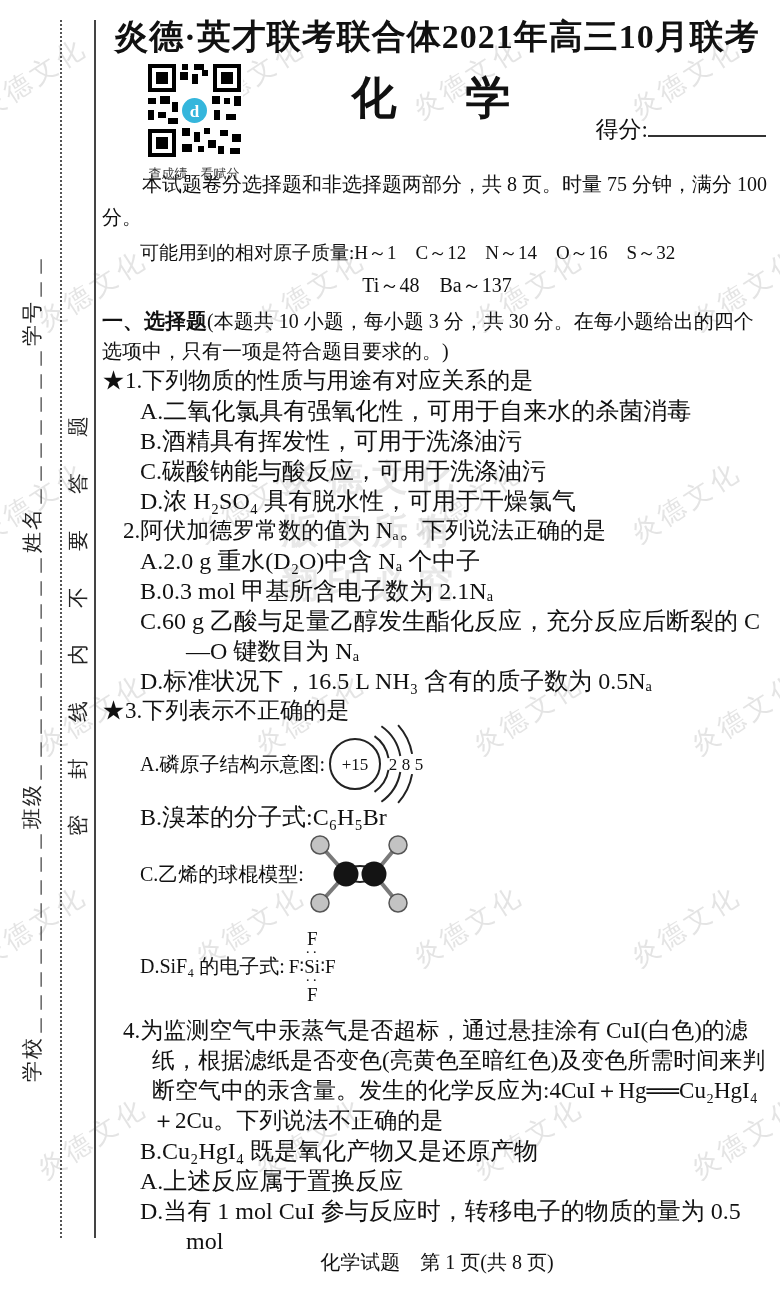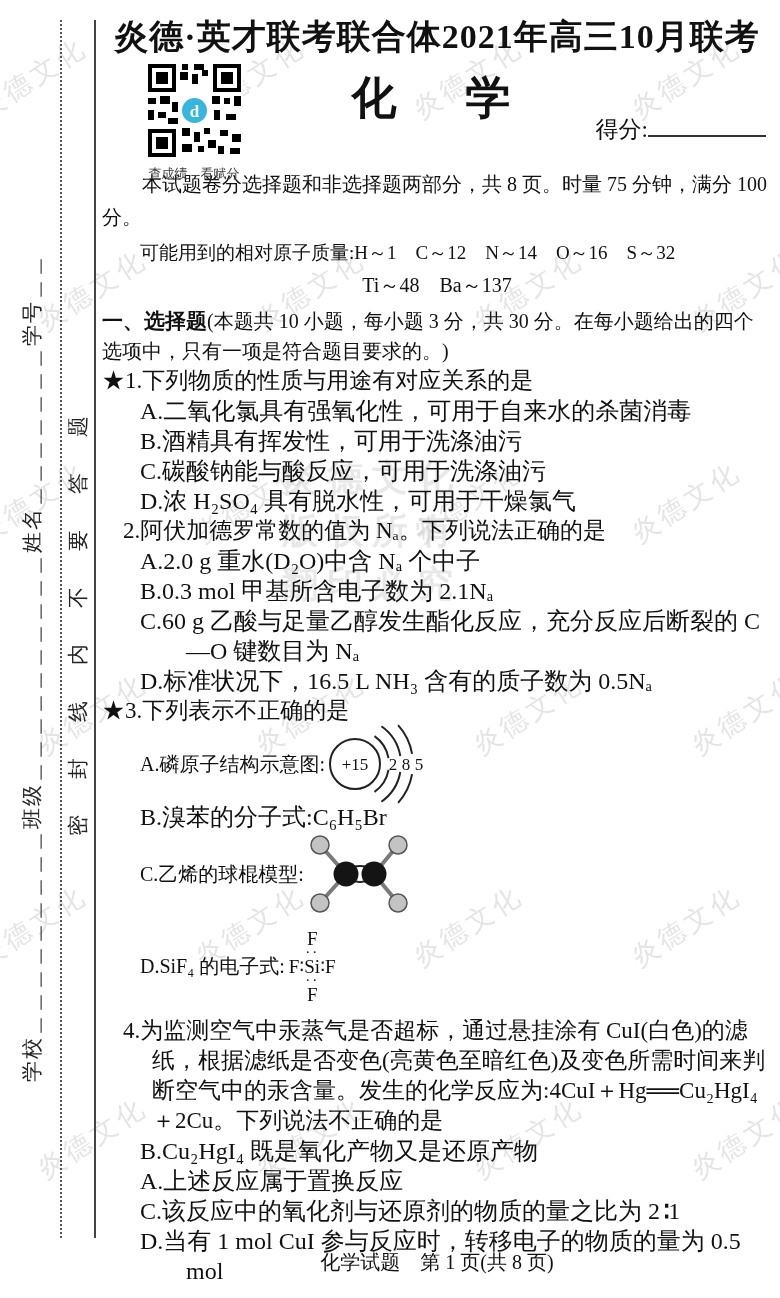--- a/index.html
+++ b/index.html
@@ -226,20 +226,19 @@
         <div class="dots">··</div>
         <div>F∶Si∶F</div>
         <div class="dots">··</div>
         <div>F</div>
       </div>
     </div>
 
     <p class="q-stem pad" style="margin-top:2px;"><span>4.</span><span>为监测空气中汞蒸气是否超标，通过悬挂涂有 CuI(白色)的滤纸，根据滤纸是否变色(亮黄色至暗红色)及变色所需时间来判断空气中的汞含量。发生的化学反应为:4CuI＋Hg══Cu₂HgI₄＋2Cu。下列说法不正确的是</span></p>
     <p class="opt">B.Cu₂HgI₄ 既是氧化产物又是还原产物</p>
     <p class="opt">A.上述反应属于置换反应</p>
-    <p class="opt">C.该反应中的氧化剂与还原剂的物质的量之比为 2∶1</p>
     <p class="opt">D.当有 1 mol CuI 参与反应时，转移电子的物质的量为 0.5 mol</p>
 
   </div>
 
   <div class="footer">化学试题　第 1 页(共 8 页)</div>
 
 </div>
 
 </body></html>

